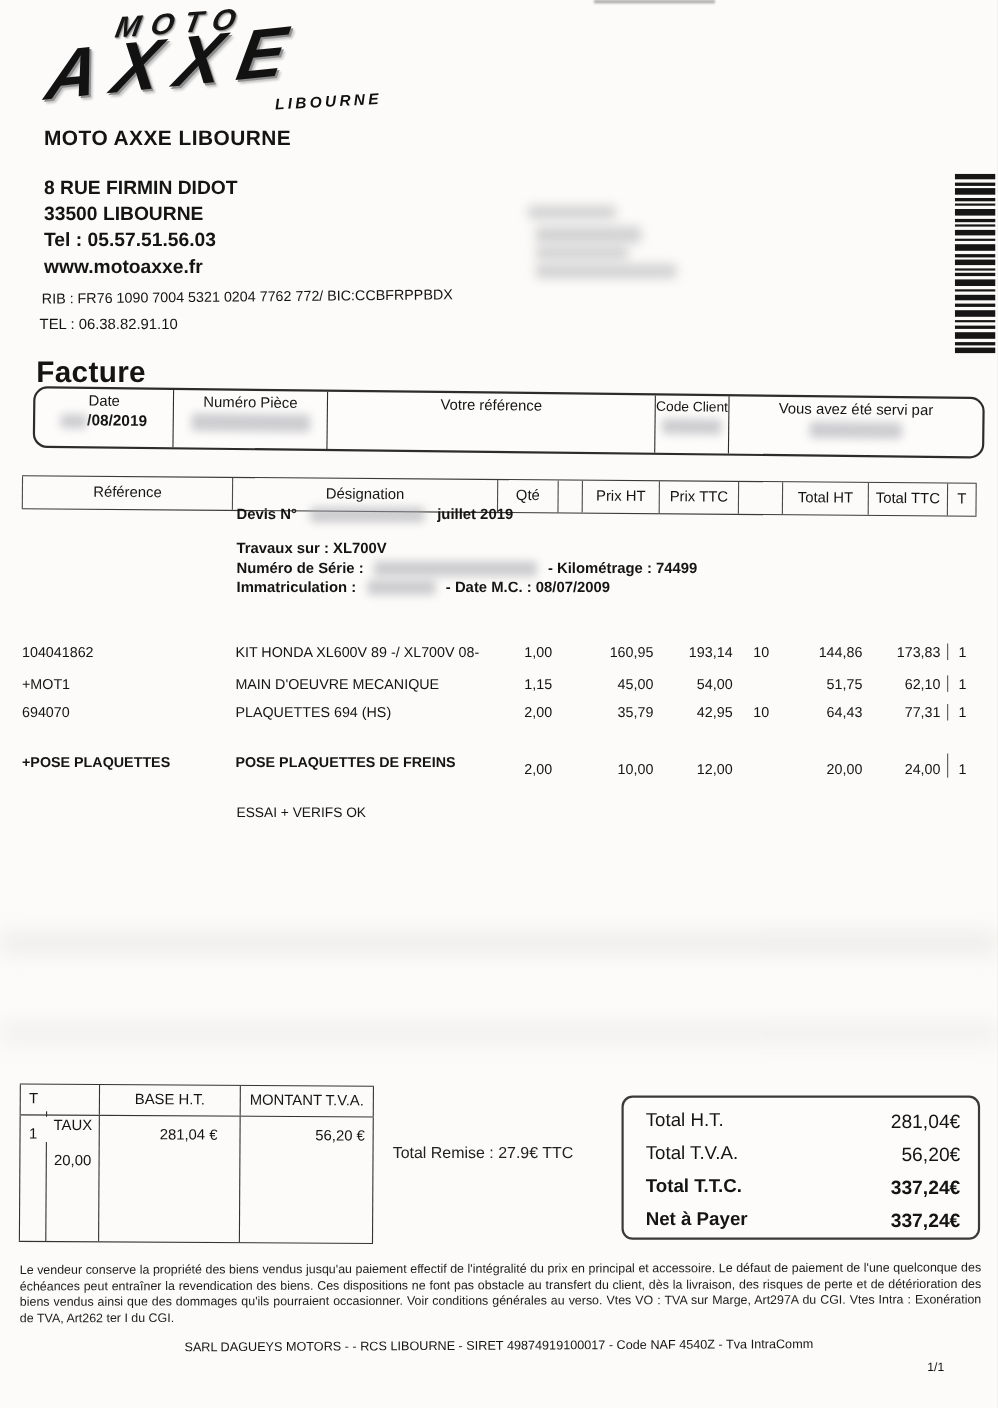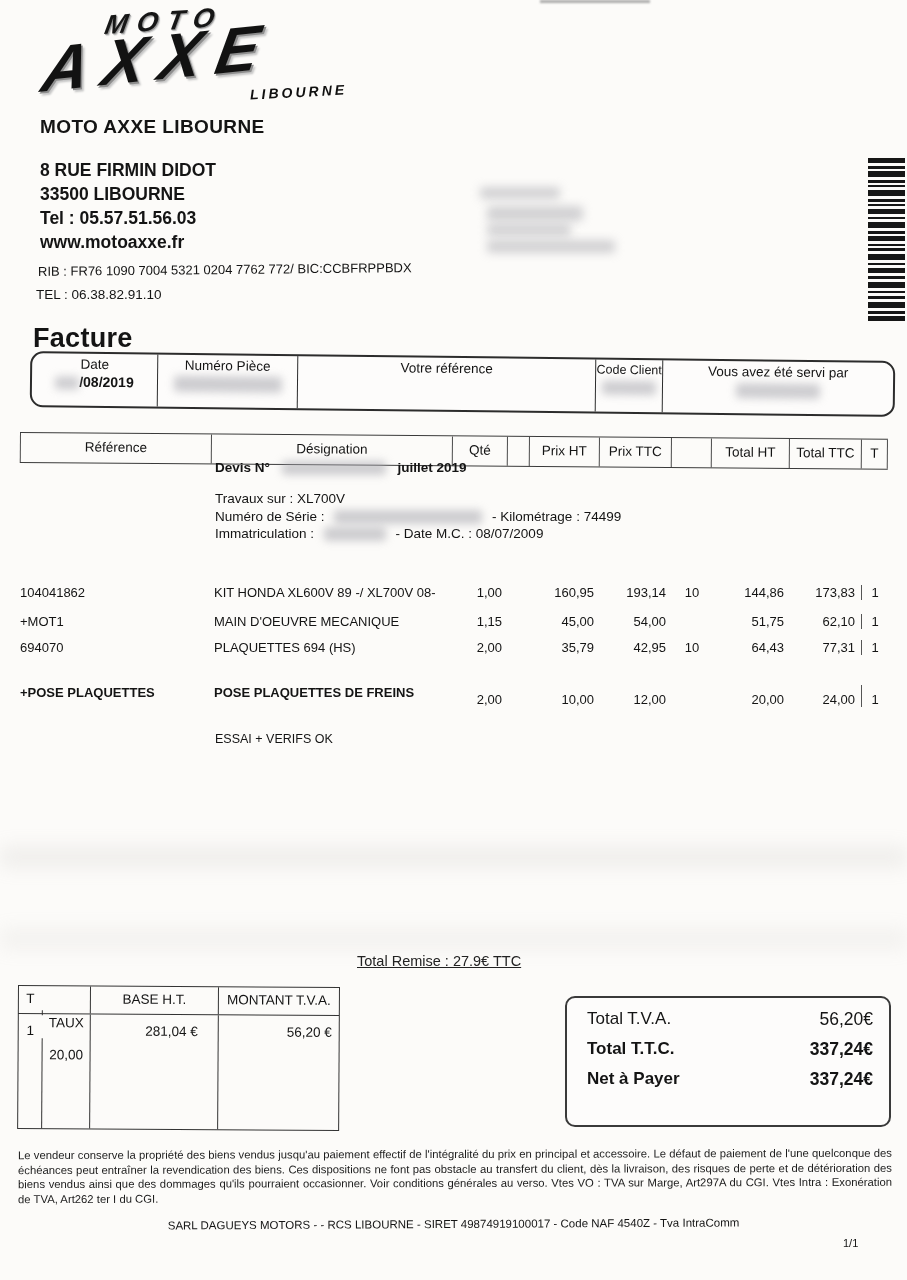--- a/index.html
+++ b/index.html
@@ -67,21 +67,21 @@
     border-top:1.5px solid #3a3a3a;border-bottom:1.5px solid #3a3a3a;
     transform:rotate(.45deg);transform-origin:left top;
   }
   #items-head .hc{box-sizing:border-box;font-size:13.5px;text-align:center;padding-top:6px;border-right:1px solid #4a4a4a;}
   #items-head .hc:first-child{border-left:1px solid #4a4a4a;}
   .c-ref{width:192px;} .c-des{width:241px;} .c-qte{width:55px;} .c-b1{width:22px;}
   .c-pht{width:70px;} .c-pttc{width:72px;} .c-rem{width:40px;} .c-tht{width:78px;}
   .c-tttc{width:72px;} .c-t{width:26px;}
 
   .devis-line{left:195px;top:28px;font-size:13.5px;font-weight:bold;}
-  .work-lines{left:195px;top:58px;font-size:13.5px;font-weight:normal;line-height:17.5px;}
+  .work-lines{left:195px;top:58px;font-size:13.5px;font-weight:bold;line-height:17.5px;}
 
   .irow{position:absolute;left:0;width:868px;display:flex;font-size:13px;}
   .irow .cell{box-sizing:border-box;padding:0 6px 0 0;}
   .irow .num{text-align:right;}
   .irow .rem{text-align:center;padding:0;}
   .irow .tttc{border-right:1.2px solid #555;}
   .irow .tcol{text-align:center;padding:0;}
   .irow .des-c{padding-left:2px;}
   #note-line{left:195px;top:300px;font-size:12.5px;}
 
@@ -97,21 +97,21 @@
   #tva .hrow .hc{box-sizing:border-box;border-left:1.5px solid #333;font-size:13.5px;text-align:center;padding-top:5px;}
   #tva .hrow .hc:last-child{border-right:1.5px solid #333;}
   #tva .body{display:flex;height:114px;border-bottom:1.5px solid #333;}
   #tva .body .bc{box-sizing:border-box;border-left:1.5px solid #333;font-size:13.5px;padding-top:9px;}
   #tva .body .bc:last-child{border-right:1.5px solid #333;}
   .tva-t{width:24px;text-align:center;}
   .tva-taux{width:48px;text-align:center;margin-top:24px;}
   .tva-base{width:128px;text-align:right;padding-right:20px;}
   .tva-mont{width:122px;text-align:right;padding-right:7px;}
 
-  #remise{left:357px;top:953px;font-size:14.5px;color:#222;text-decoration:underline;}
+  #remise{left:357px;top:1041px;font-size:14.5px;color:#222;}
 
   
   #totals{
     left:565px;top:996px;width:326px;height:131px;
     border:2px solid #3a3a3a;border-radius:10px;background:rgba(255,255,255,.3);
     box-sizing:border-box;padding:6px 0 0 0;
   }
   #totals .trow{display:flex;justify-content:space-between;padding:0 16px 0 20px;height:30px;align-items:center;}
   #totals .tl{font-size:17px;}
   #totals .tv{font-size:17.5px;}
@@ -307,20 +307,24 @@
       <div class="bc tva-taux">20,00</div>
       <div class="bc tva-base">281,04 €</div>
       <div class="bc tva-mont">56,20 €</div>
     </div>
   </div>
 
   <div id="remise" class="abs">Total Remise : 27.9€  TTC</div>
 
   <div id="totals" class="abs">
     <div class="trow">
+      <span class="tl">Total H.T.</span>
+      <span class="tv">281,04€</span>
+    </div>
+    <div class="trow">
       <span class="tl">Total T.V.A.</span>
       <span class="tv">56,20€</span>
     </div>
     <div class="trow bold">
       <span class="tl">Total T.T.C.</span>
       <span class="tv">337,24€</span>
     </div>
     <div class="trow bold">
       <span class="tl">Net à Payer</span>
       <span class="tv">337,24€</span>

